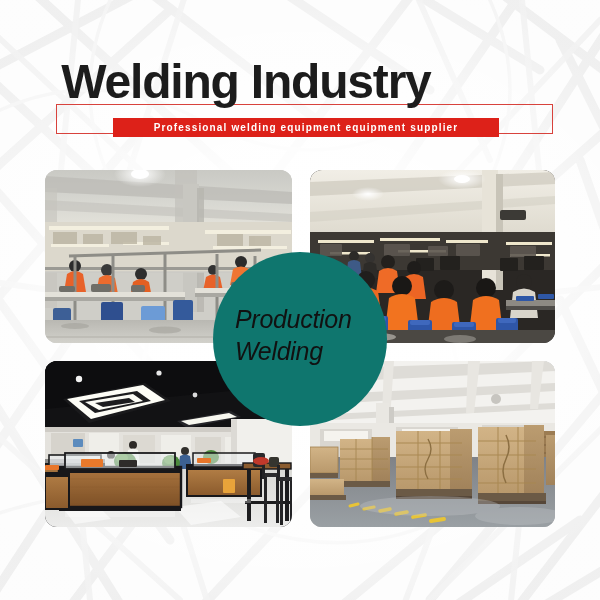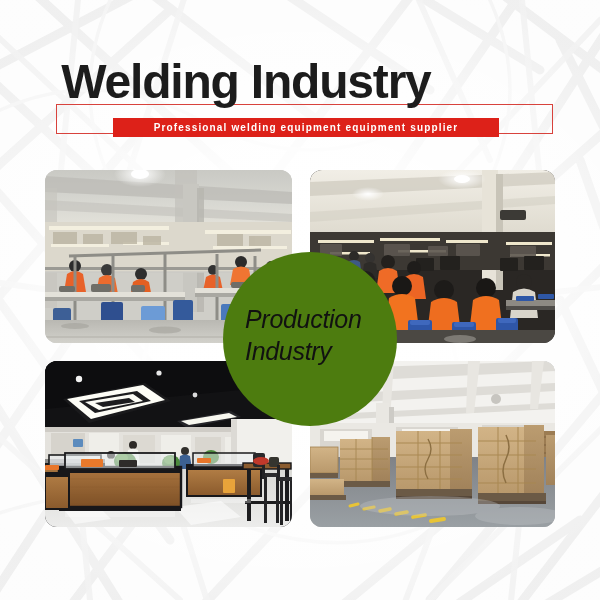--- a/index.html
+++ b/index.html
@@ -73,23 +73,23 @@
   .photo svg{display:block;}
 
   #photo-tl{left:45px;top:170px;width:247px;height:173px;}
   #photo-tr{left:310px;top:170px;width:245px;height:173px;}
   #photo-bl{left:45px;top:361px;width:247px;height:166px;}
   #photo-br{left:310px;top:361px;width:245px;height:166px;}
 
   
   #center-circle{
     position:absolute;
-    left:223px;top:252px;width:174px;height:174px;
+    left:213px;top:252px;width:174px;height:174px;
     border-radius:50%;
-    background:#4d7c0f;
+    background:#0f766e;
     z-index:20;
   }
   #circle-label{
     position:absolute;
     left:22px;top:52px;width:150px;
     font-style:italic;
     font-size:25px;
     line-height:1.26;
     color:#111111;
     letter-spacing:-0.3px;
@@ -688,17 +688,17 @@
       <g fill="#c2c6c9" opacity="0.35">
         <ellipse cx="120" cy="145" rx="70" ry="10"></ellipse>
         <ellipse cx="210" cy="155" rx="45" ry="9"></ellipse>
       </g>
     </svg>
   </div>
 
   <div id="center-circle">
     <div id="circle-label">
       <span class="cl-line">Production</span>
-      <span class="cl-line">Industry</span>
+      <span class="cl-line">Welding</span>
     </div>
   </div>
 
 </div>
 
 </body></html>

